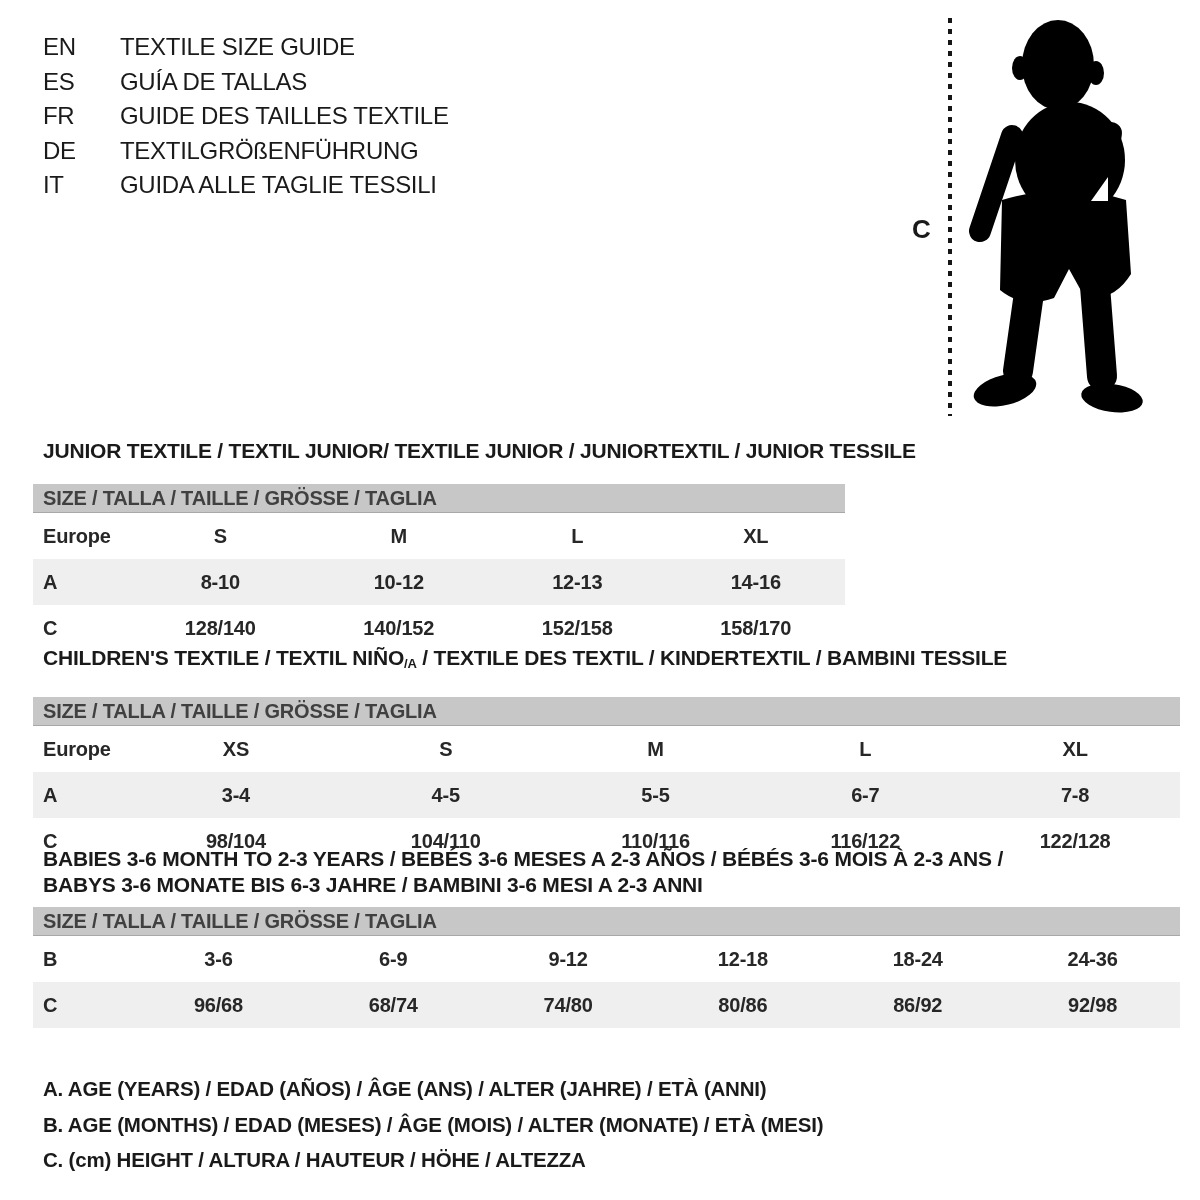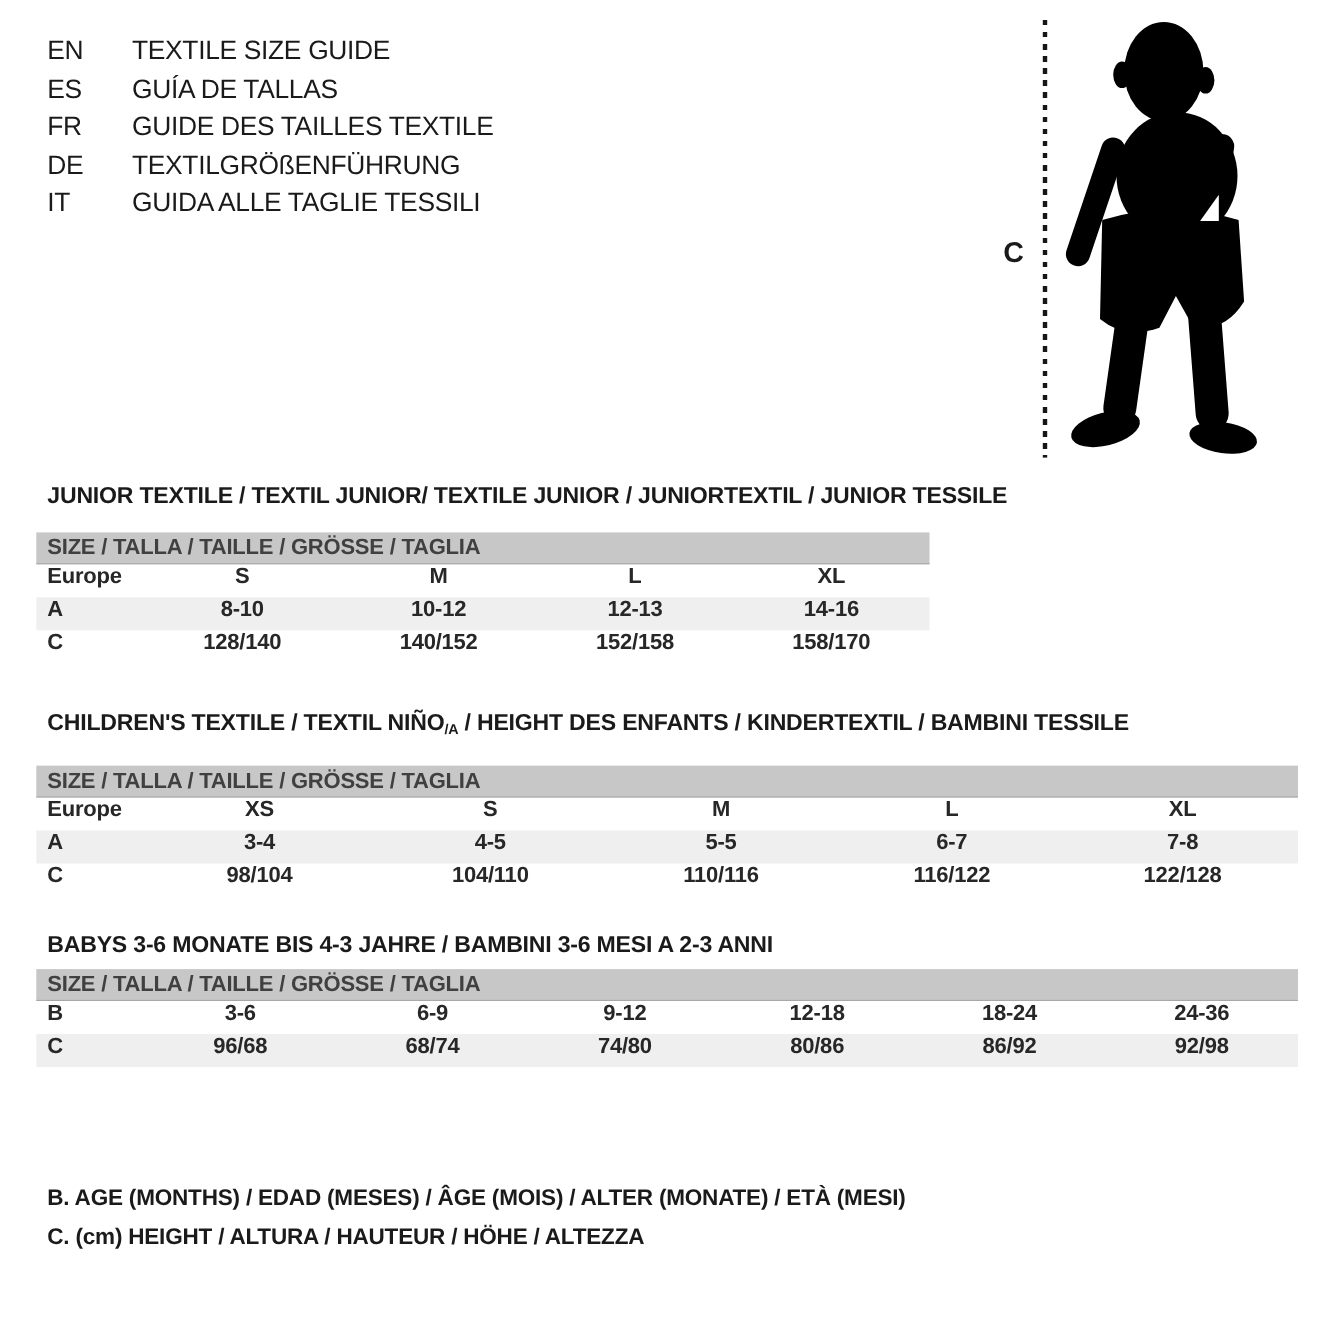--- a/index.html
+++ b/index.html
@@ -29,21 +29,21 @@
   .section{position:absolute;left:33px;}
   .section-title{font-weight:bold;font-size:21px;letter-spacing:-0.2px;padding-left:10px;}
   .title-line{line-height:26px;white-space:nowrap;}
   .title-line .sub{font-size:0.62em;vertical-align:-0.25em;}
   .size-table{width:100%;}
   .size-bar{
     height:29px;line-height:29px;background:var(--header-bar-bg);color:#404040;
     font-weight:bold;font-size:20px;padding-left:10px;letter-spacing:-0.2px;
     border-bottom:1px solid #a8a8a8;
   }
-  .trow{display:flex;height:30px;align-items:flex-start;font-size:20px;font-weight:bold;letter-spacing:-0.2px;}
+  .trow{display:flex;height:46px;align-items:center;font-size:20px;font-weight:bold;letter-spacing:-0.2px;}
   .trow.shaded{background:var(--shaded-row-bg);}
   .cell{color:#272727;}
   .cell.label{flex:0 0 98px;width:98px;padding-left:10px;text-align:left;}
   .cell.val{flex:1;text-align:center;}
   
   .legend{position:absolute;left:33px;top:1071px;padding-left:10px;}
   .legend-line{font-weight:bold;font-size:20.5px;line-height:35.5px;letter-spacing:-0.2px;white-space:nowrap;}
 </style>
 </head>
 <body>
@@ -126,21 +126,21 @@
           <div class="cell val">128/140</div>
           <div class="cell val">140/152</div>
           <div class="cell val">152/158</div>
           <div class="cell val">158/170</div>
         </div>
       </div>
   </div>
 
   <div class="section" id="section-1" style="top:645px;width:1147px;">
     <div class="section-title" style="margin-bottom:20px;">
-        <div class="title-line"><span>CHILDREN'S TEXTILE / TEXTIL NIÑO</span><span class="sub">/A</span><span> / HEIGHT DES ENFANTS / KINDERTEXTIL / BAMBINI TESSILE</span></div>
+        <div class="title-line"><span>CHILDREN'S TEXTILE / TEXTIL NIÑO</span><span class="sub">/A</span><span> / TEXTILE DES TEXTIL / KINDERTEXTIL / BAMBINI TESSILE</span></div>
       </div>
     <div class="size-table">
         <div class="size-bar">SIZE / TALLA / TAILLE / GRÖSSE / TAGLIA</div>
         <div class="trow">
           <div class="cell label">Europe</div>
           <div class="cell val">XS</div>
           <div class="cell val">S</div>
           <div class="cell val">M</div>
           <div class="cell val">L</div>
           <div class="cell val">XL</div>
@@ -159,21 +159,22 @@
           <div class="cell val">104/110</div>
           <div class="cell val">110/116</div>
           <div class="cell val">116/122</div>
           <div class="cell val">122/128</div>
         </div>
       </div>
   </div>
 
   <div class="section" id="section-2" style="top:846px;width:1147px;">
     <div class="section-title" style="margin-bottom:9px;line-height:38px;">
-        <div class="title-line"><span>BABYS 3-6 MONATE BIS 4-3 JAHRE / BAMBINI 3-6 MESI A 2-3 ANNI</span></div>
+        <div class="title-line"><span>BABIES 3-6 MONTH TO 2-3 YEARS / BEBÉS 3-6 MESES A 2-3 AÑOS / BÉBÉS 3-6 MOIS À 2-3 ANS /</span></div>
+        <div class="title-line"><span>BABYS 3-6 MONATE BIS 6-3 JAHRE / BAMBINI 3-6 MESI A 2-3 ANNI</span></div>
       </div>
     <div class="size-table">
         <div class="size-bar">SIZE / TALLA / TAILLE / GRÖSSE / TAGLIA</div>
         <div class="trow">
           <div class="cell label">B</div>
           <div class="cell val">3-6</div>
           <div class="cell val">6-9</div>
           <div class="cell val">9-12</div>
           <div class="cell val">12-18</div>
           <div class="cell val">18-24</div>
@@ -185,17 +186,18 @@
           <div class="cell val">68/74</div>
           <div class="cell val">74/80</div>
           <div class="cell val">80/86</div>
           <div class="cell val">86/92</div>
           <div class="cell val">92/98</div>
         </div>
       </div>
   </div>
 
   <div class="legend">
+      <div class="legend-line">A. AGE (YEARS) / EDAD (AÑOS) / ÂGE (ANS) / ALTER (JAHRE) / ETÀ (ANNI)</div>
       <div class="legend-line">B. AGE (MONTHS) / EDAD (MESES) / ÂGE (MOIS) / ALTER (MONATE) / ETÀ (MESI)</div>
       <div class="legend-line">C. (cm) HEIGHT / ALTURA / HAUTEUR / HÖHE / ALTEZZA</div>
     </div>
 
 </div>
 
 </body></html>

